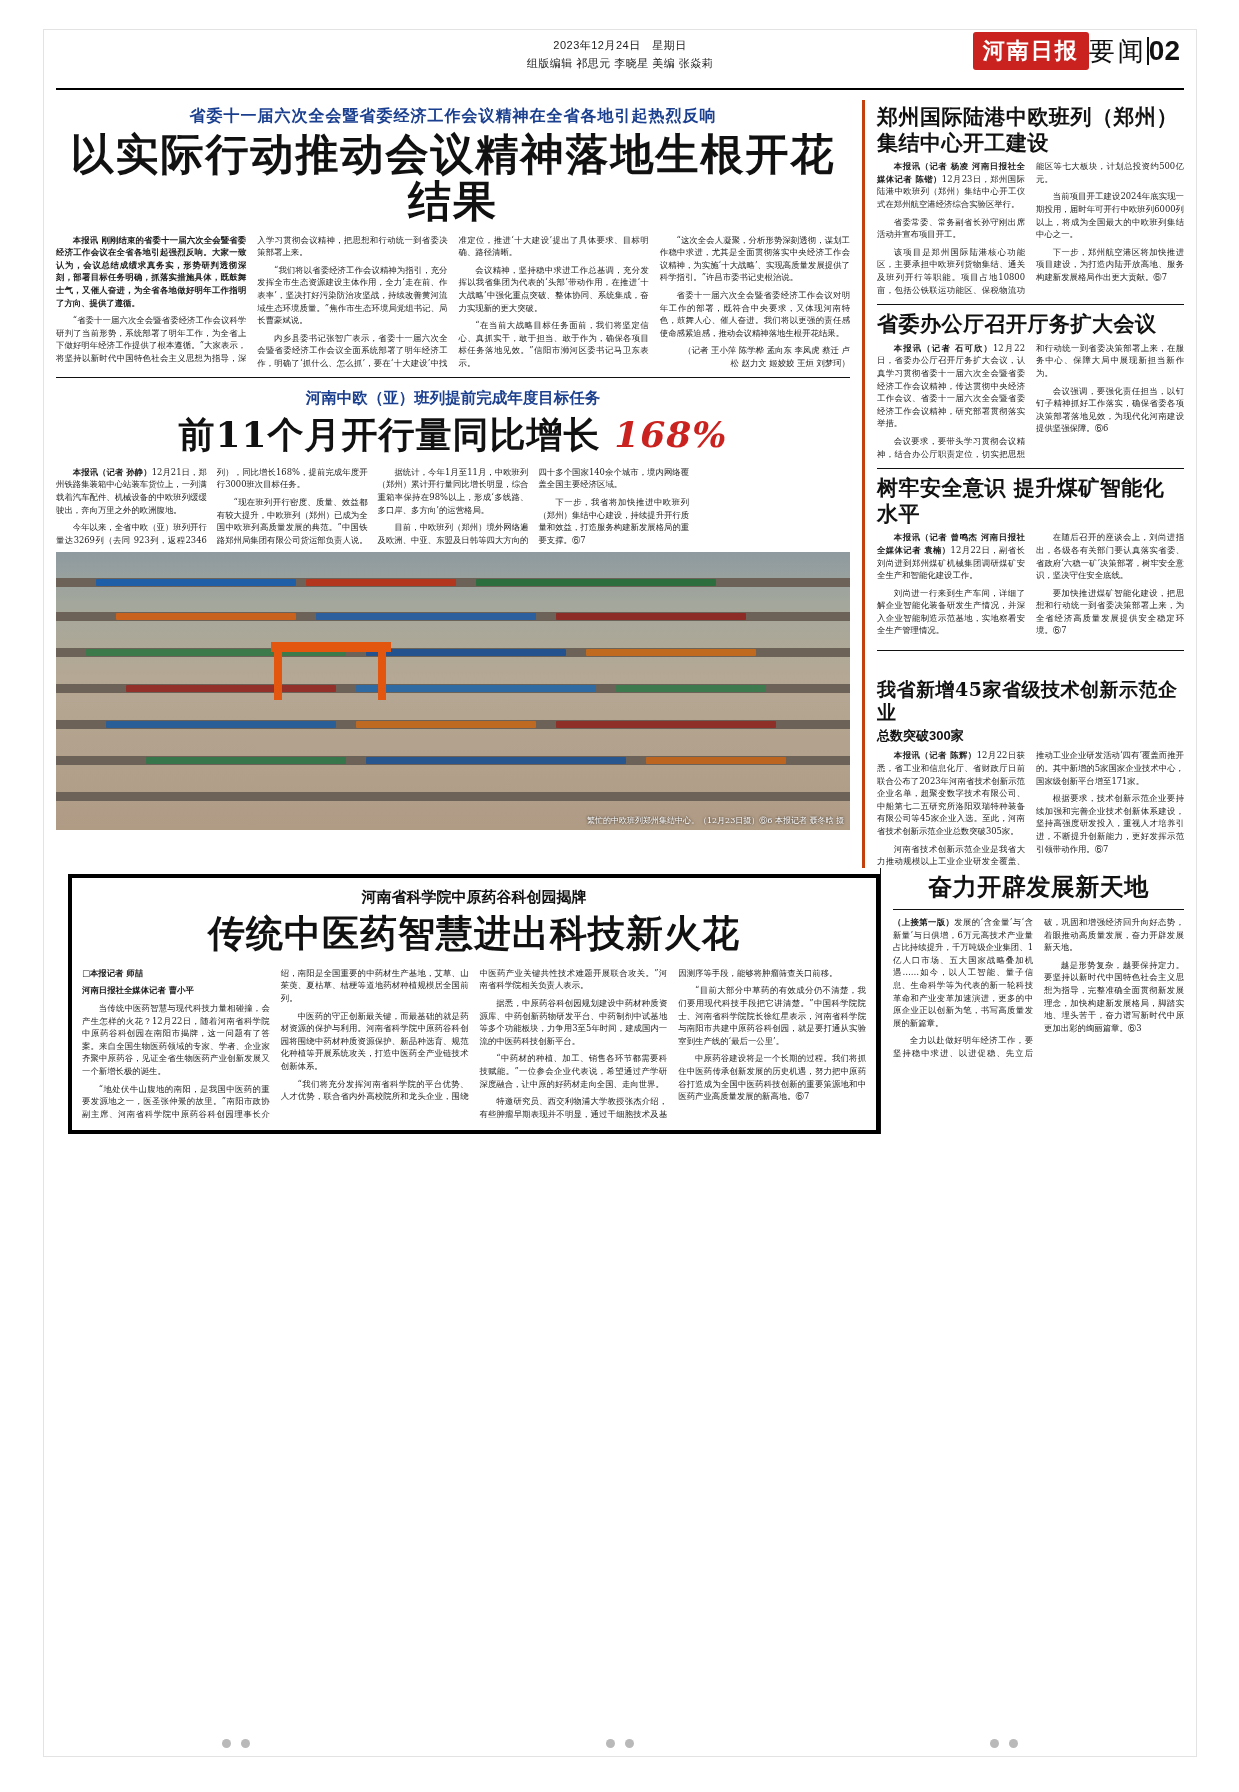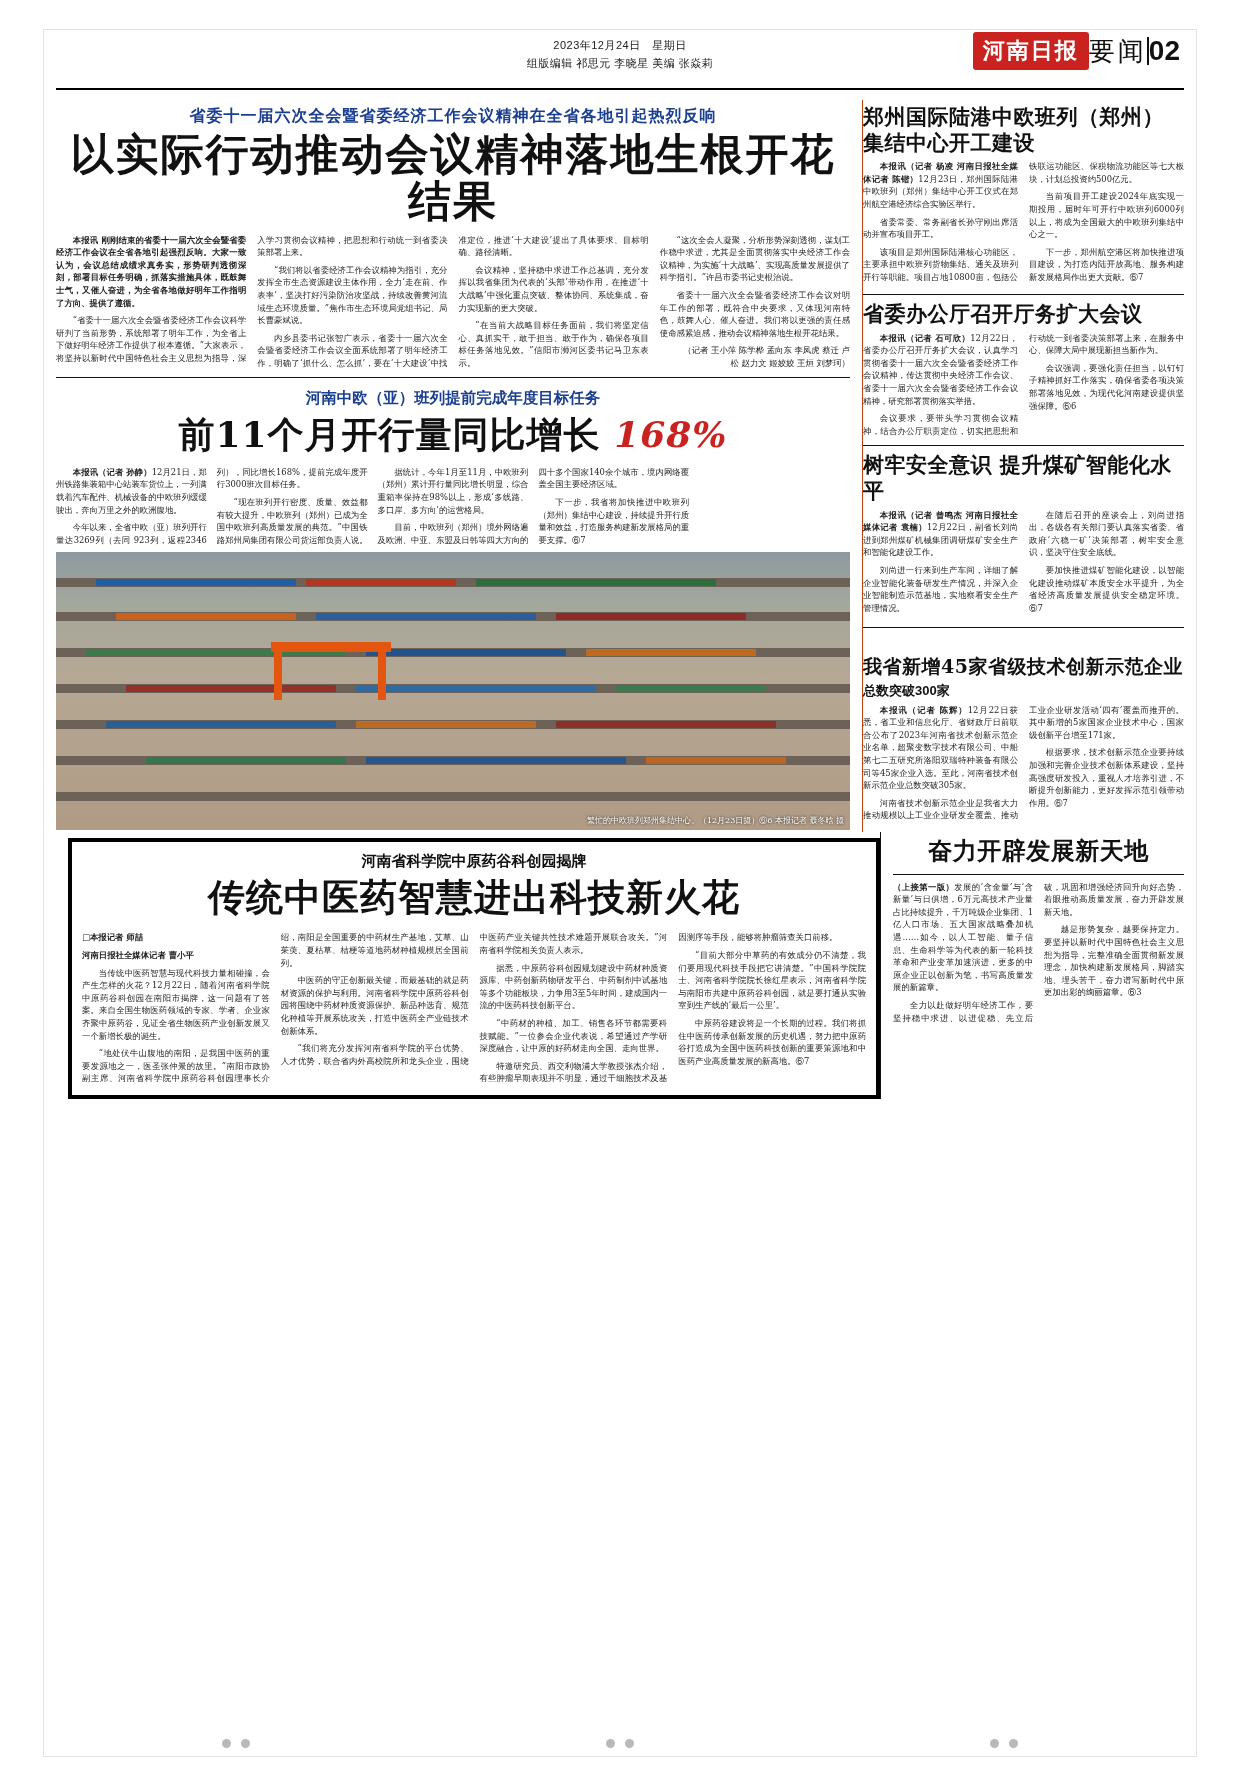--- a/index.html
+++ b/index.html
@@ -26,21 +26,21 @@
   .mh-logo{
     background:#c9221f;color:#fff;font-weight:bold;font-size:22px;letter-spacing:2px;
     padding:4px 10px;border-radius:3px;font-family:"DejaVu Sans",sans-serif;
   }
   .mh-sec{font-size:26px;font-weight:normal;color:#111;letter-spacing:3px;}
   .mh-bar{width:2px;height:28px;background:#111;display:inline-block;}
   .mh-num{font-size:28px;font-weight:bold;color:#111;}
   
   .cols{display:flex;margin:10px 12px 0 12px;}
   .left{width:806px;padding-right:12px;box-sizing:border-box;}
-  .right{width:322px;border-left:1px solid #c2410c;padding-left:0;box-sizing:border-box;}
+  .right{width:322px;border-left:3px solid #c2410c;padding-left:12px;box-sizing:border-box;}
   
   .shoulder{
     text-align:center;font-size:16px;color:#1b3f8f;font-weight:bold;letter-spacing:1px;
     margin:6px 0 4px 0;
   }
   .mainhead{
     text-align:center;font-size:43px;font-weight:bold;color:#111;letter-spacing:2px;
     font-family:"DejaVu Serif","Liberation Serif",serif;margin:2px 0 8px 0;line-height:1.1;
   }
   .rule{height:1px;background:#111;margin:6px 0;}
@@ -211,21 +211,21 @@
         <p><span>会议强调，要强化责任担当，以钉钉子精神抓好工作落实，确保省委各项决策部署落地见效，为现代化河南建设提供坚强保障。⑥6</span></p>
       </div>
 
       <div class="rline"></div>
 
       <div class="rhead">树牢安全意识 提升煤矿智能化水平</div>
       <div class="tcol multi2">
         <p><span class="byline">本报讯（记者 曾鸣杰 河南日报社全媒体记者 袁楠）</span><span>12月22日，副省长刘尚进到郑州煤矿机械集团调研煤矿安全生产和智能化建设工作。</span></p>
         <p><span>刘尚进一行来到生产车间，详细了解企业智能化装备研发生产情况，并深入企业智能制造示范基地，实地察看安全生产管理情况。</span></p>
         <p><span>在随后召开的座谈会上，刘尚进指出，各级各有关部门要认真落实省委、省政府‘六稳一矿’决策部署，树牢安全意识，坚决守住安全底线。</span></p>
-        <p><span>要加快推进煤矿智能化建设，以智能化建设推动煤矿本质安全水平提升，为全省经济高质量发展提供安全稳定环境。⑥7</span></p>
+        <p><span>要加快推进煤矿智能化建设，把思想和行动统一到省委决策部署上来，为全省经济高质量发展提供安全稳定环境。⑥7</span></p>
       </div>
 
       <div class="rline"></div>
 
       <div class="rhead sm">我省新增45家省级技术创新示范企业</div>
       <div class="rsub">总数突破300家</div>
       <div class="tcol multi2">
         <p><span class="byline">本报讯（记者 陈辉）</span><span>12月22日获悉，省工业和信息化厅、省财政厅日前联合公布了2023年河南省技术创新示范企业名单，超聚变数字技术有限公司、中船第七二五研究所洛阳双瑞特种装备有限公司等45家企业入选。至此，河南省技术创新示范企业总数突破305家。</span></p>
         <p><span>河南省技术创新示范企业是我省大力推动规模以上工业企业研发全覆盖、推动工业企业研发活动‘四有’覆盖而推开的。其中新增的5家国家企业技术中心，国家级创新平台增至171家。</span></p>
         <p><span>根据要求，技术创新示范企业要持续加强和完善企业技术创新体系建设，坚持高强度研发投入，重视人才培养引进，不断提升创新能力，更好发挥示范引领带动作用。⑥7</span></p>

